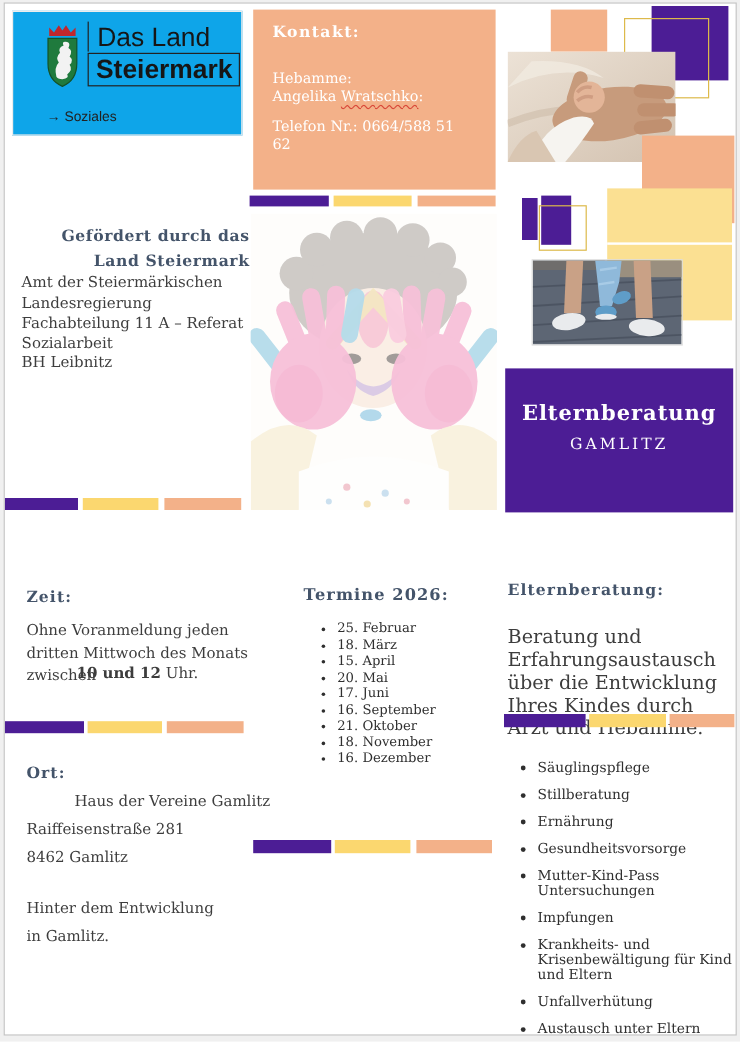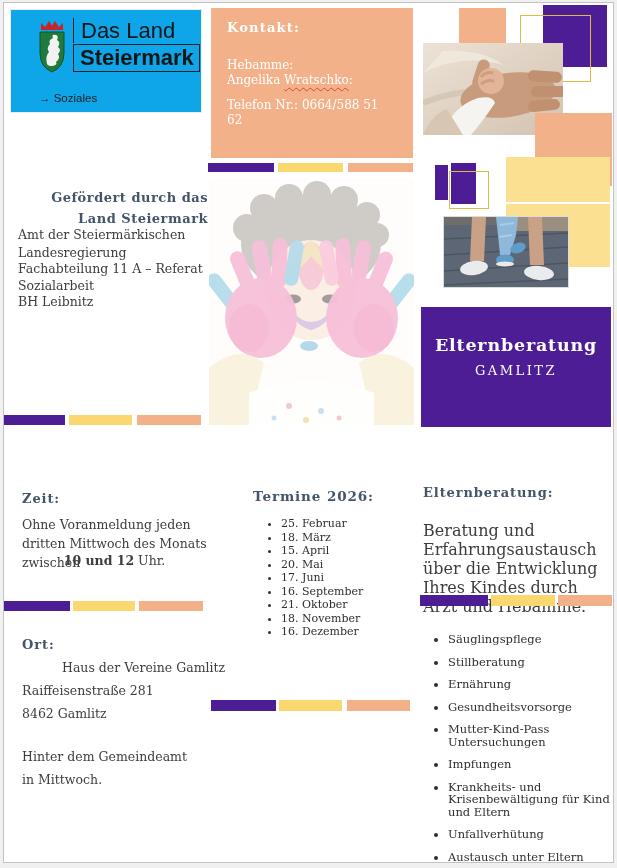--- a/index.html
+++ b/index.html
@@ -86,21 +86,21 @@
   </div>
 
   <div class="abs bar bg-gray" style="left:0;top:598px;width:66px;"></div>
   <div class="abs bar bg-yellow" style="left:69px;top:598px;width:62px;"></div>
   <div class="abs bar bg-orange" style="left:135px;top:598px;width:64px;"></div>
 
   <div class="abs h" style="left:18px;top:634px;">Ort:</div>
   <div class="abs t" style="left:18px;top:657px;margin-left:40px;">Haus der Vereine Gamlitz</div>
   <div class="abs t" style="left:18px;top:680px;">Raiffeisenstraße 281</div>
   <div class="abs t" style="left:18px;top:703px;">8462 Gamlitz</div>
-  <div class="abs t" style="left:18px;top:742px;width:172px;line-height:23px;">Hinter dem Gemeindeamt in Mittwoch.</div>
+  <div class="abs t" style="left:18px;top:742px;width:172px;line-height:23px;">Hinter dem Entwicklung in Gamlitz.</div>
 
   <div class="abs kontakt bg-orange">
     <div class="kh">Kontakt:</div>
     <div class="kt role">Hebamme:</div>
     <div class="kt"><span>Angelika </span><span class="wavy">Wratschko</span><span>:</span></div>
     <div class="kt phone">Telefon Nr.: 0664/588 51 62</div>
   </div>
 
   <div class="abs bg-gray" style="left:204px;top:160px;width:66px;height:9px;"></div>
   <div class="abs bg-yellow" style="left:274px;top:160px;width:65px;height:9px;"></div>

